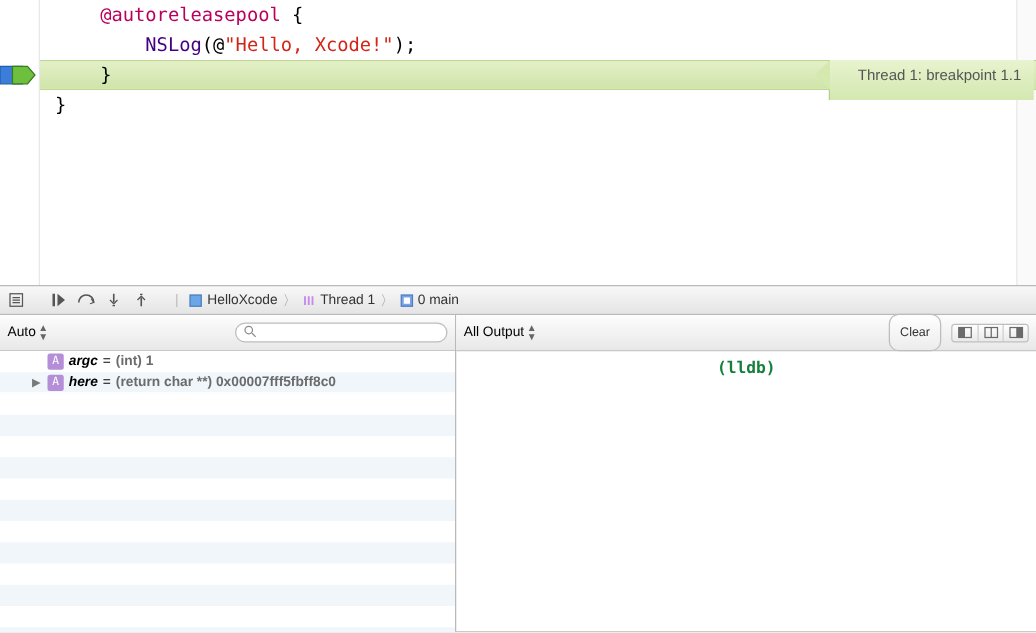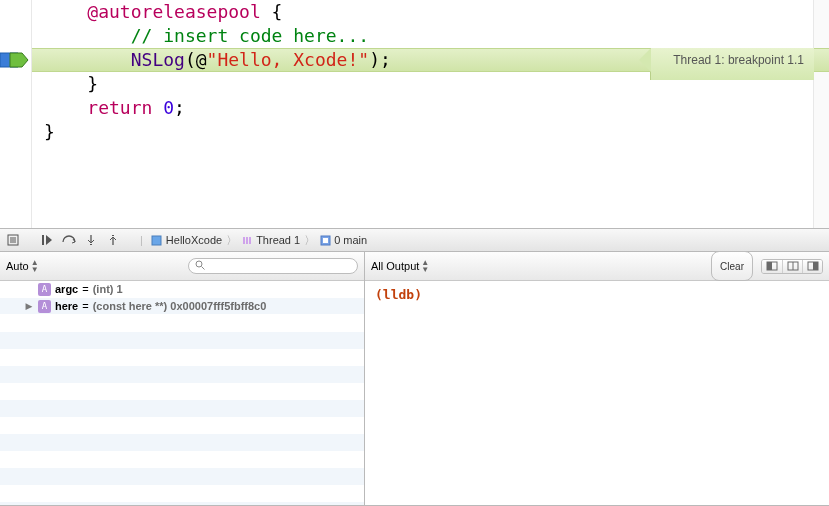--- a/index.html
+++ b/index.html
@@ -1,30 +1,30 @@
 <!DOCTYPE html>
 <html><head>
 <meta charset="utf-8">
 <style>
   * { margin:0; padding:0; box-sizing:border-box; }
   html,body { width:829px; height:506px; font-family: Menlo, Monaco, "Courier New", monospace; font-size:13px; overflow:hidden; background:#fff; }
   .code-area { position:relative; height:228px; background:#fff; }
   .gutter { position:absolute; top:0; left:0; width:32px; height:100%; background:#fff; border-right:1px solid #e8e8e8; }
   .code-lines { position:absolute; left:32px; top:0; right:0; }
-  pre.code-line { font-family: Menlo, Monaco, monospace; font-size:18px; line-height:24px; white-space:pre; padding-left:12px; }
+  pre.code-line { font-family: Menlo, Monaco, monospace; font-size:15px; line-height:24px; white-space:pre; padding-left:12px; }
   .kw   { color:#b8005c; }
   .cm   { color:#008311; }
   .fn   { color:#430081; }
   .str  { color:#d12518; }
   .num  { color:#3a00dc; }
   .pln  { color:#000; }
 
   .bp-line-bg { position:absolute; left:32px; right:0; top:48px; height:24px;
     background:linear-gradient(to bottom,#e3f0c8,#d0e4a8); border-top:1px solid #c0d890; border-bottom:1px solid #c0d890; }
-  .bp-tag { position:absolute; right:15px; top:48px; height:32px; color:#555;
+  .bp-tag { position:absolute; right:2px; top:48px; height:32px; color:#555;
     font:12px -apple-system, "Helvetica Neue", Arial, sans-serif; line-height:24px; padding:0 10px 0 22px;
     background:linear-gradient(to bottom,#e8f3cf,#d4e8b0); border-left:1px solid #b8cf89; }
   .bp-tag::before { content:""; position:absolute; left:-12px; top:0; width:0; height:0;
     border-top:12px solid transparent; border-bottom:12px solid transparent; border-right:12px solid #d4e8b0; }
   .bp-marker { position:absolute; left:0; top:48px; width:32px; height:24px; }
   .bp-marker svg { display:block; }
 
   .debug-toolbar { height:24px; border-top:1px solid #b9b9b9; border-bottom:1px solid #b9b9b9;
     background:linear-gradient(to bottom,#f8f8f8,#e4e4e4); display:flex; align-items:center;
     font:11px -apple-system,"Helvetica Neue",Arial,sans-serif; color:#333; padding:0 6px; gap:8px; }
@@ -57,25 +57,25 @@
   .spacer { flex:1; }
 
   .var-list { flex:1; overflow:auto; font:11px -apple-system,"Helvetica Neue",Arial; background:#fff; }
   .var-row { display:flex; align-items:center; height:17px; padding-left:24px; gap:4px;
     border-bottom:1px solid #fff; }
   .var-row.alt { background:#f1f6fb; }
   .blankrow { height:17px; }
   .disclosure { width:10px; color:#7a7a7a; font-size:9px; text-align:center; }
   .badge-a { width:13px; height:13px; background:#b48fd8; color:#fff; font:9px/13px Menlo,monospace;
     text-align:center; border-radius:2px; }
-  .vname { font-weight:bold; color:#000; }
+  .vname { font-weight:bold; color:#000;font-style:italic; }
   .veq   { color:#000; }
   .vval  { color:#6b6b6b;font-weight:bold; }
 
-  .console { flex:1; padding:6px 10px; font:13px Menlo,monospace; color:#c2410c; font-weight:bold; }
+  .console { flex:1; padding:6px 10px; font:13px Menlo,monospace; color:#15803d; font-weight:bold;text-align:center; }
 
   .scroll-rail { position:absolute; top:0; right:0; width:16px; height:228px; background:#fafafa; border-left:1px solid #e8e8e8; }
 </style>
 </head>
 <body>
 
 <div class="code-area">
   <div class="gutter"></div>
   <div class="scroll-rail"></div>
 
@@ -83,24 +83,22 @@
   <div class="bp-tag">Thread 1: breakpoint 1.1</div>
   <div class="bp-marker">
     <svg width="32" height="24">
       <path d="M0 5 h18 l6 7 l-6 7 h-18 z" fill="#3b7dd8" stroke="#1f5fae"></path>
       <path d="M10 5 h12 l6 7 l-6 7 h-12 z" fill="#6fbf3f" stroke="#3a7d1f"></path>
     </svg>
   </div>
 
   <div class="code-lines">
     <pre class="code-line">    <span class="kw">@autoreleasepool</span><span class="pln"> {</span></pre>
-    <pre class="code-line">        <span class="cm">// insert code here...</span></pre>
     <pre class="code-line">        <span class="fn">NSLog</span><span class="pln">(@</span><span class="str">"Hello, Xcode!"</span><span class="pln">);</span></pre>
     <pre class="code-line">    <span class="pln">}</span></pre>
-    <pre class="code-line">    <span class="kw">return</span><span class="pln"> </span><span class="num">0</span><span class="pln">;</span></pre>
     <pre class="code-line"><span class="pln">}</span></pre>
   </div>
 </div>
 
 <div class="debug-toolbar">
   <span class="tb-icon">
     <svg width="12" height="12">
         <rect x="1" y="1" width="10" height="10" fill="none" stroke="#555"></rect>
         <path d="M3 4 l6 0 M3 6 l6 0 M3 8 l6 0" stroke="#555"></path>
       </svg>
@@ -190,21 +188,21 @@
         <span class="badge-a">A</span>
         <span class="vname">argc</span>
         <span class="veq"> = </span>
         <span class="vval">(int) 1</span>
       </div>
       <div class="var-row alt">
         <span class="disclosure">▶</span>
         <span class="badge-a">A</span>
         <span class="vname">here</span>
         <span class="veq"> = </span>
-        <span class="vval">(const here **) 0x00007fff5fbff8c0</span>
+        <span class="vval">(return char **) 0x00007fff5fbff8c0</span>
       </div>
       <div class="blankrow"></div>
         <div class="blankrow alt" style="background:#f1f6fb"></div>
       <div class="blankrow"></div>
         <div class="blankrow" style="background:#f1f6fb"></div>
       <div class="blankrow"></div>
         <div class="blankrow" style="background:#f1f6fb"></div>
       <div class="blankrow"></div>
         <div class="blankrow" style="background:#f1f6fb"></div>
       <div class="blankrow"></div>

